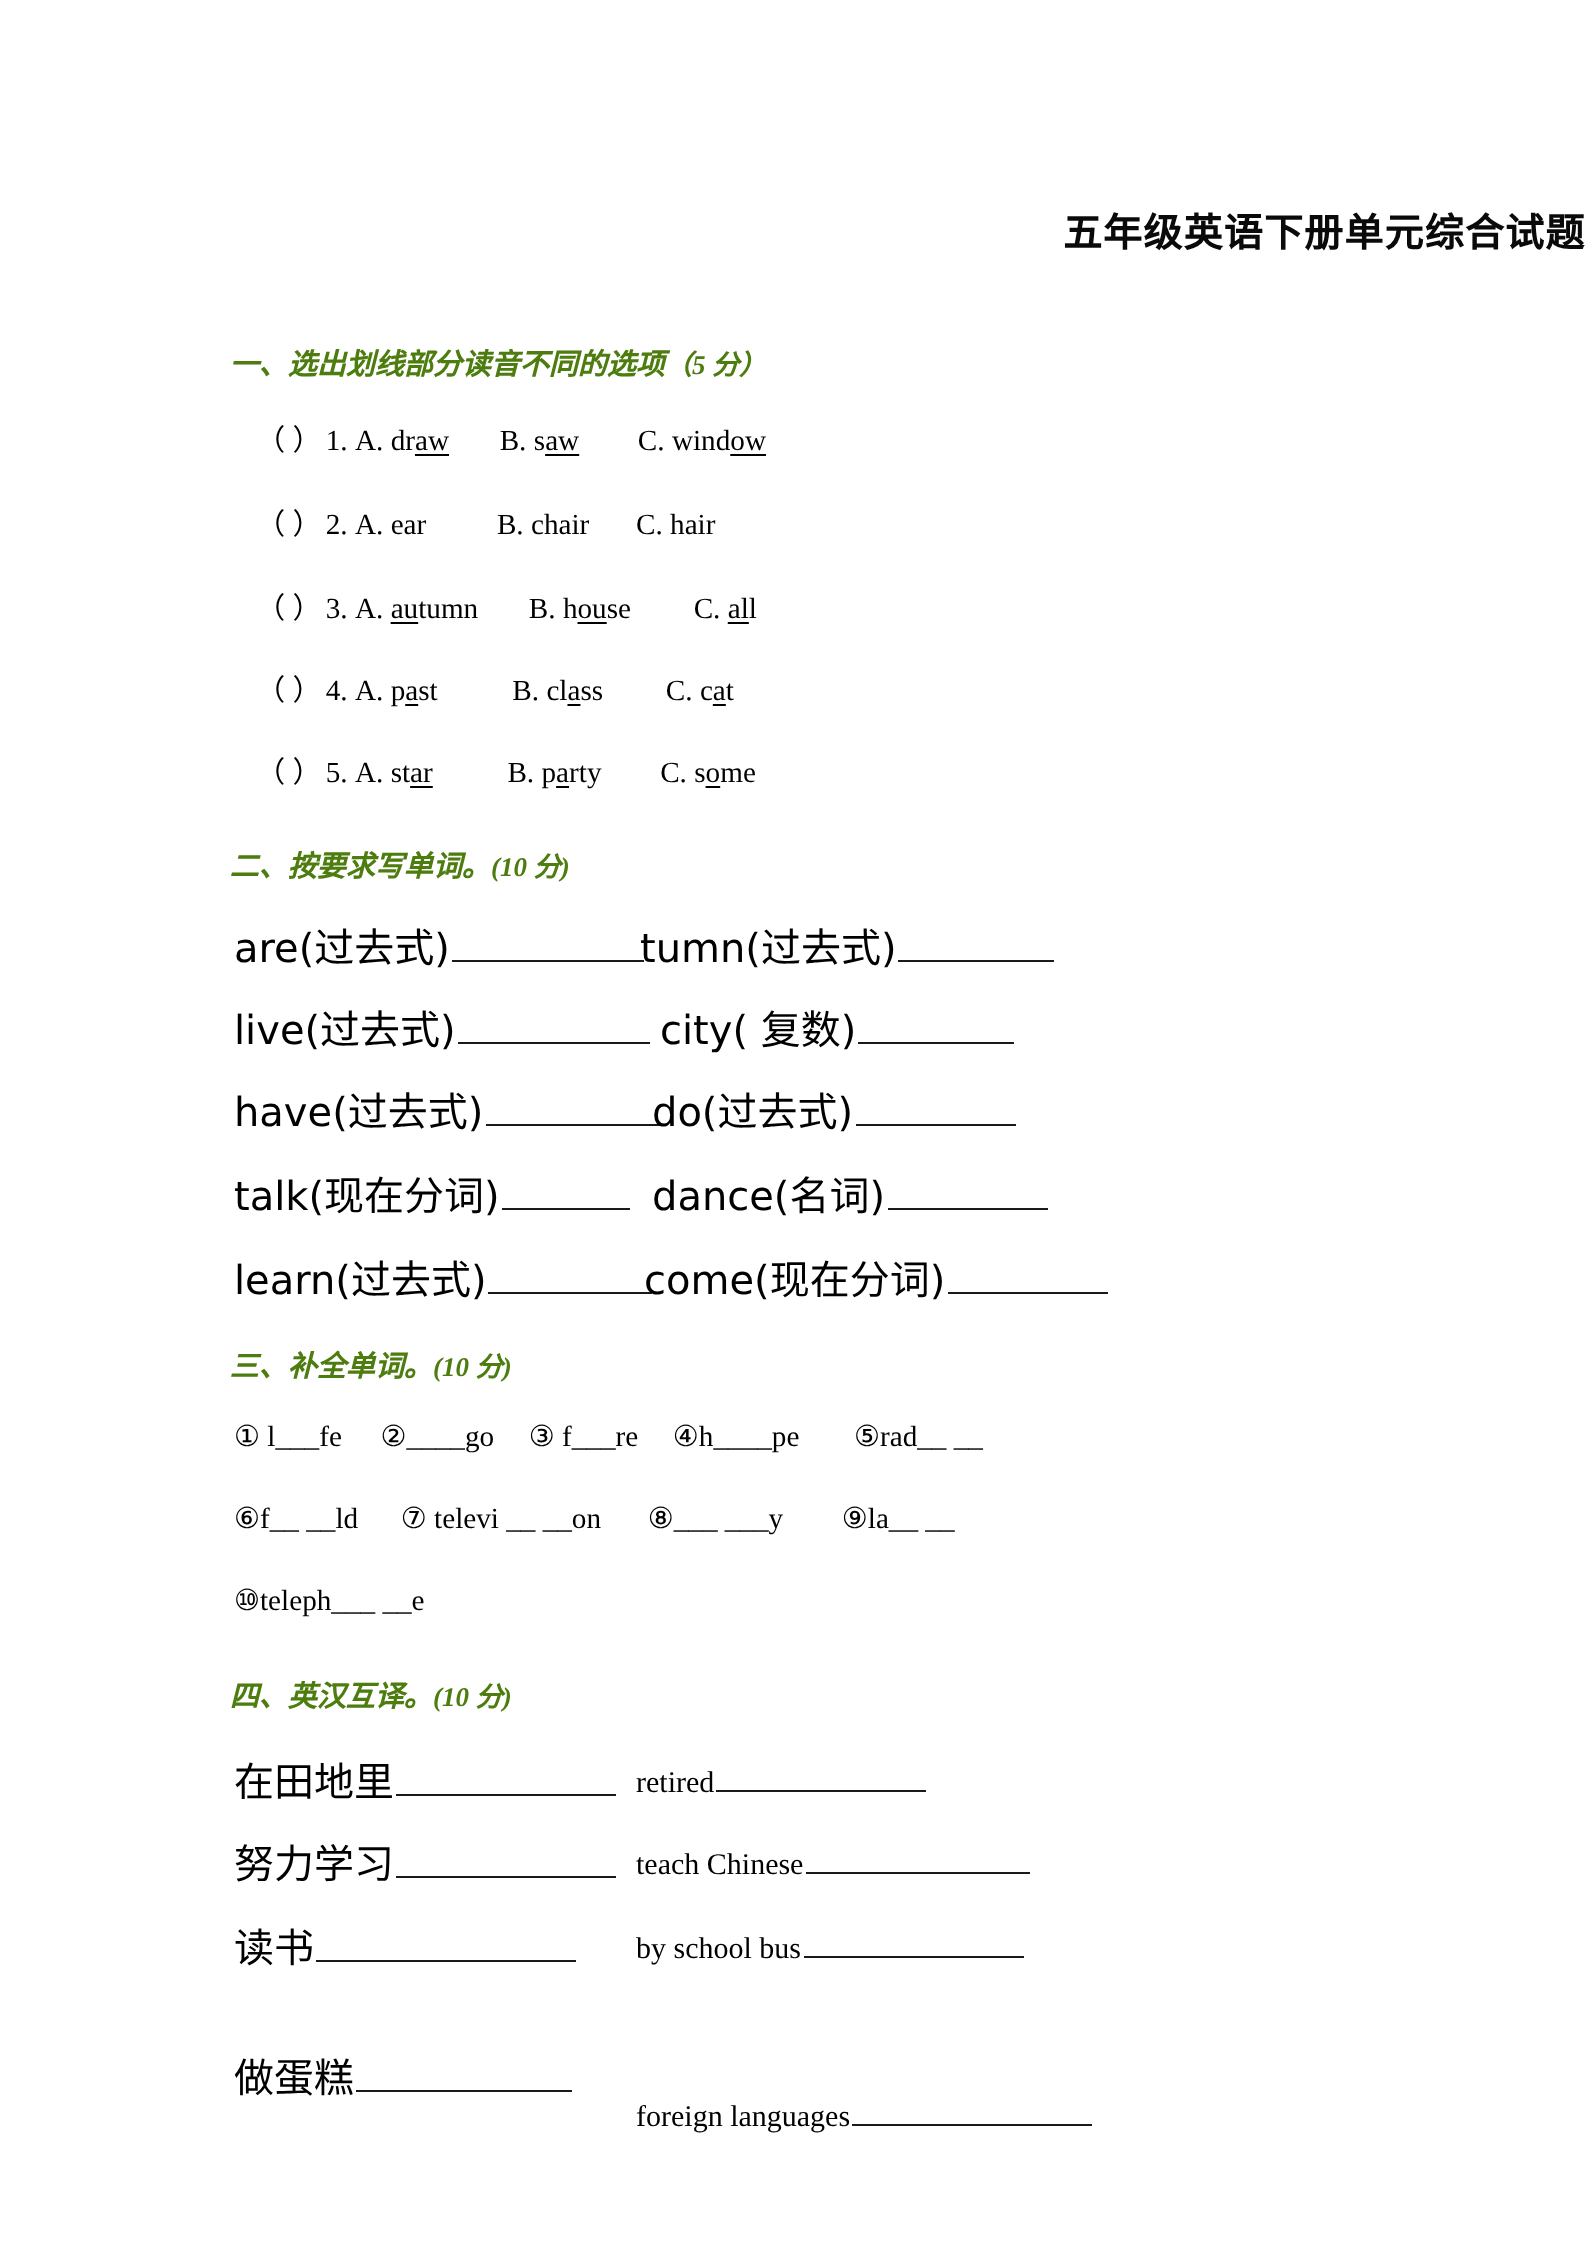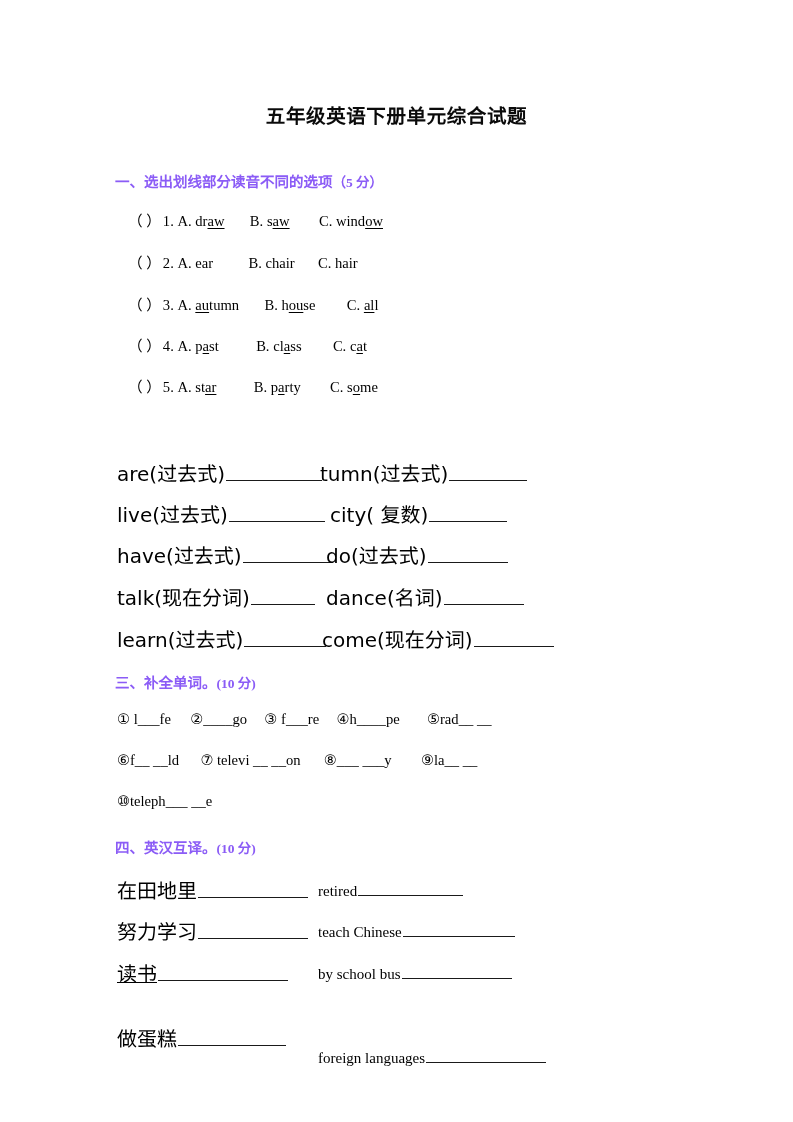--- a/index.html
+++ b/index.html
@@ -24,37 +24,38 @@
     height: 1122px;
     box-sizing: border-box;
   }
 
   
   .doc-title {
     position: absolute;
     left: 0;
     top: 100px;
     width: 793px;
-    text-align: center;
+    text-align: right;
     font-family: Liberation Sans, sans-serif;
     font-size: 19.5px;
     font-weight: 600;
     letter-spacing: 0.6px;
     color: #0a0a0a;
   }
 
   
   .section-head {
     position: absolute;
     left: 115px;
     font-family: "DejaVu Sans", "Liberation Sans", sans-serif;
     font-size: 14.5px;
     font-weight: 700;
-    color: #8b5cf6;
+    color: #4d7c0f;
     white-space: nowrap;
+    font-style: italic;
   }
   .section-head .pts {
     font-family: "Liberation Serif", "DejaVu Serif", serif;
     font-size: 13.5px;
     font-weight: 700;
   }
 
   
   .row {
     position: absolute;
@@ -193,20 +194,23 @@
       <span>B.</span>
       <span>p</span><span class="u">a</span><span>rty</span>
     </span>
     <span style="display:inline-block;width:22px"></span>
     <span class="opt">
       <span>C.</span>
       <span>s</span><span class="u">o</span><span>me</span>
     </span>
   </div>
 
+  <div class="section-head" style="top:421px;">
+    <span>二、按要求写单词。</span><span class="pts">(10 分)</span>
+  </div>
 
   <div class="row wf-row wf-left" style="top:464px;">
     <span class="cn">are(过去式)</span><span class="blank" style="width:96px"></span>
   </div>
   <div class="row wf-row" style="top:464px;left:320px;">
     <span class="cn">tumn(过去式)</span><span class="blank" style="width:78px"></span>
   </div>
 
   <div class="row wf-row wf-left" style="top:505px;">
     <span class="cn">live(过去式)</span><span class="blank" style="width:96px"></span>
@@ -280,21 +284,21 @@
     <span>retired</span><span class="blank" style="width:105px"></span>
   </div>
 
   <div class="row tr-row tr-left" style="top:922px;">
     <span class="cn">努力学习</span><span class="blank" style="width:110px"></span>
   </div>
   <div class="row tr-row" style="top:922px;left:318px;">
     <span>teach Chinese</span><span class="blank" style="width:112px"></span>
   </div>
 
-  <div class="row tr-row tr-left" style="top:964px;text-decoration:underline;">
+  <div class="row tr-row tr-left" style="top:964px;">
     <span class="cn">读书</span><span class="blank" style="width:130px"></span>
   </div>
   <div class="row tr-row" style="top:964px;left:318px;">
     <span>by school bus</span><span class="blank" style="width:110px"></span>
   </div>
 
   <div class="row tr-row tr-left" style="top:1029px;">
     <span class="cn">做蛋糕</span><span class="blank" style="width:108px"></span>
   </div>
   <div class="row tr-row" style="top:1048px;left:318px;">

